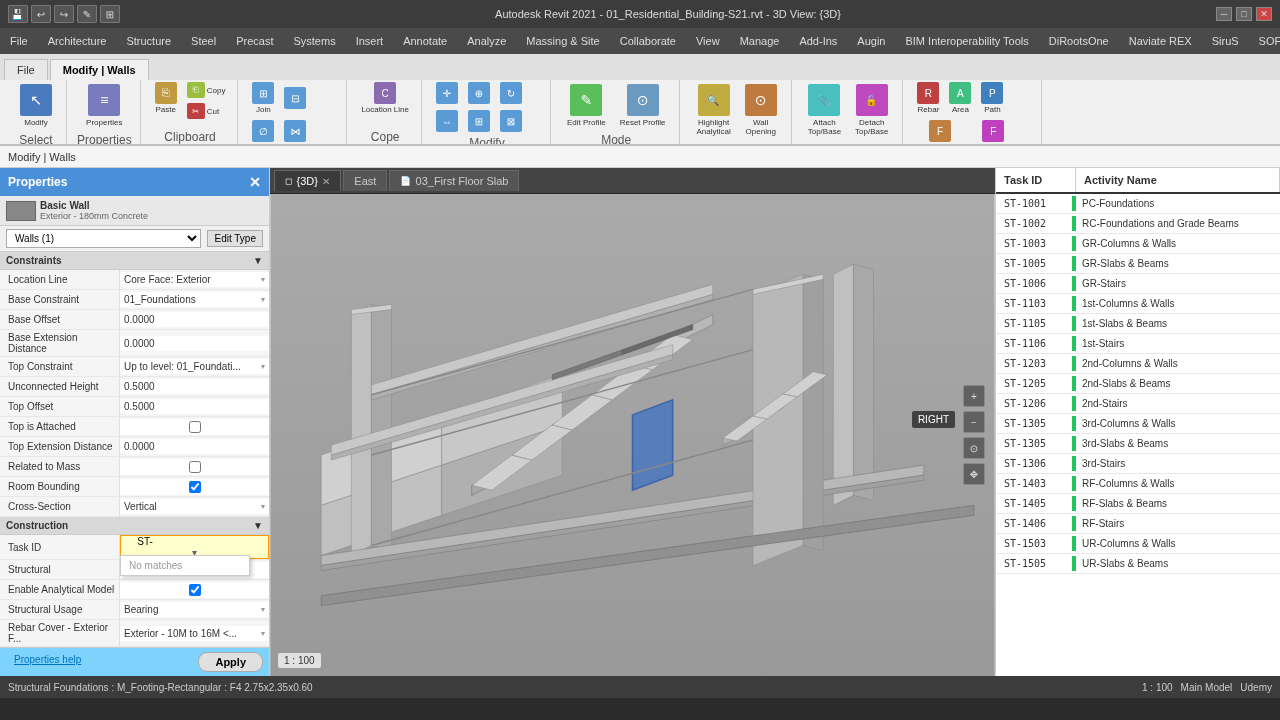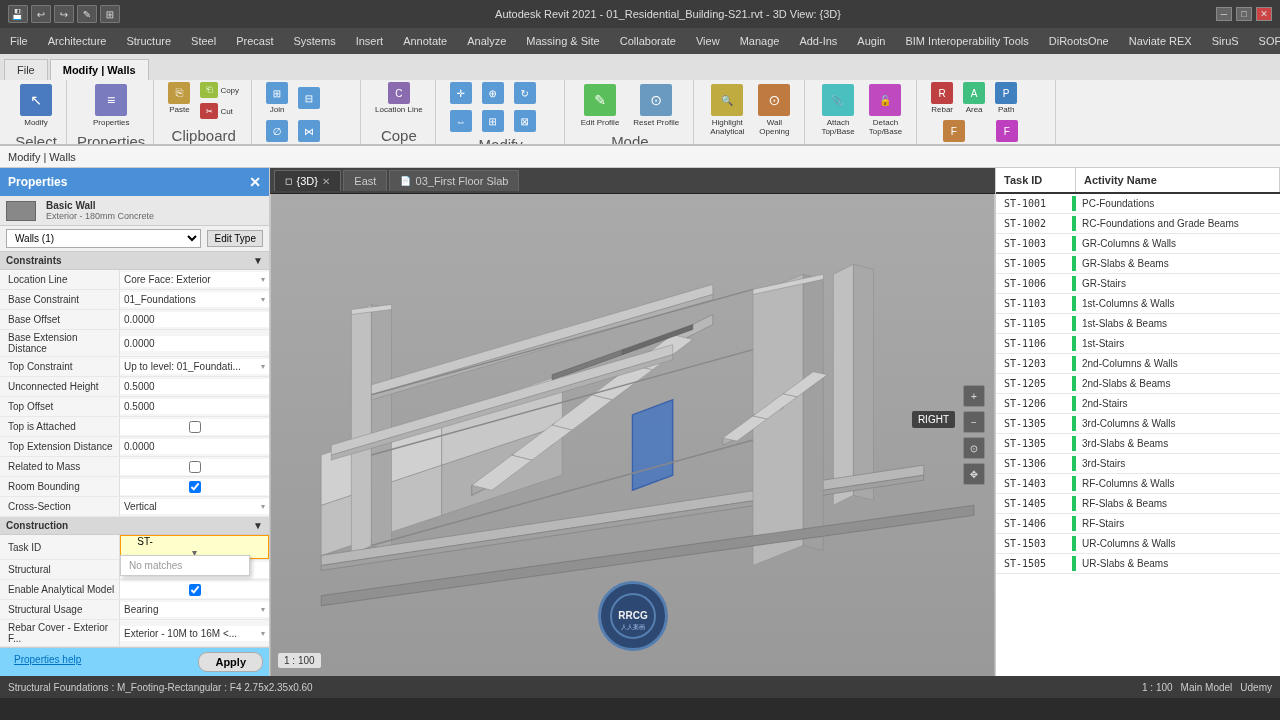--- a/index.html
+++ b/index.html
@@ -41,21 +41,21 @@
     .ribbon-tab.active { background: #f0f0f0; font-weight: bold; color: #000; }
     #ribbon-content {
       flex: 1; display: flex; align-items: center; padding: 4px 6px; gap: 2px; overflow: hidden;
     }
     .ribbon-group {
       display: flex; flex-direction: column; align-items: center;
       border-right: 1px solid #ccc; padding: 2px 8px; height: 68px;
       justify-content: space-between;
     }
     .ribbon-group-btns { display: flex; gap: 2px; flex-wrap: wrap; align-items: center; }
-    .ribbon-group-label { font-size: 15px; color: #555; margin-top: 2px; text-align: center; }
+    .ribbon-group-label { font-size: 12px; color: #555; margin-top: 2px; text-align: center; }
     .ribbon-btn {
       display: flex; flex-direction: column; align-items: center; cursor: pointer;
       padding: 2px 4px; border-radius: 2px; min-width: 28px;
     }
     .ribbon-btn .icon-box {
       width: 22px; height: 22px; background: #5a9bd5; border-radius: 2px;
       display: flex; align-items: center; justify-content: center; font-size: 10px; color: white;
     }
     .ribbon-btn .btn-label { font-size: 8px; color: #333; margin-top: 1px; text-align: center; }
     .ribbon-large-btn {
@@ -88,21 +88,21 @@
       overflow: hidden;
     }
     #properties-header {
       height: 28px; background: #4a90d9; display: flex; align-items: center;
       padding: 0 8px; color: white; font-size: 12px; font-weight: bold;
       justify-content: space-between;
     }
     .panel-close-btn { cursor: pointer; color: white; font-size: 14px; }
     #element-type-row {
       padding: 4px 6px; background: #e8e8e8; border-bottom: 1px solid #ccc;
-      display: flex; align-items: center; gap: 10px;
+      display: flex; align-items: center; gap: 4px;
     }
     .element-icon { width: 30px; height: 20px; background: #888; border: 1px solid #666; }
     #element-type-info { display: flex; flex-direction: column; }
     #element-type-name { font-size: 10px; color: #333; font-weight: bold; }
     #element-material { font-size: 9px; color: #666; }
     #walls-selector-row {
       padding: 3px 6px; background: #f0f0f0; border-bottom: 1px solid #ccc;
       display: flex; align-items: center; gap: 6px;
     }
     #walls-selector {
@@ -766,29 +766,20 @@
 
         
         <div id="viewport-controls">
           <div class="vc-btn">+</div>
           <div class="vc-btn">−</div>
           <div class="vc-btn">⊙</div>
           <div class="vc-btn">✥</div>
         </div>
 
         
-        <div id="logo-overlay">
-          <div class="logo-circle">
-            <svg width="50" height="50" viewBox="0 0 50 50">
-              <circle cx="25" cy="25" r="22" fill="none" stroke="#4a7ab5" stroke-width="2"></circle>
-              <text x="25" y="28" text-anchor="middle" fill="white" font-size="10" font-weight="bold">RRCG</text>
-              <text x="25" y="38" text-anchor="middle" fill="#aaccff" font-size="6">人人案画</text>
-            </svg>
-          </div>
-        </div>
 
         
         <div id="scale-indicator">1 : 100</div>
       </div>
     </div>
   </div>
 
   <div id="task-panel">
     <div id="task-panel-header">
       <div class="task-col-header" id="task-id-col">Task ID</div>

